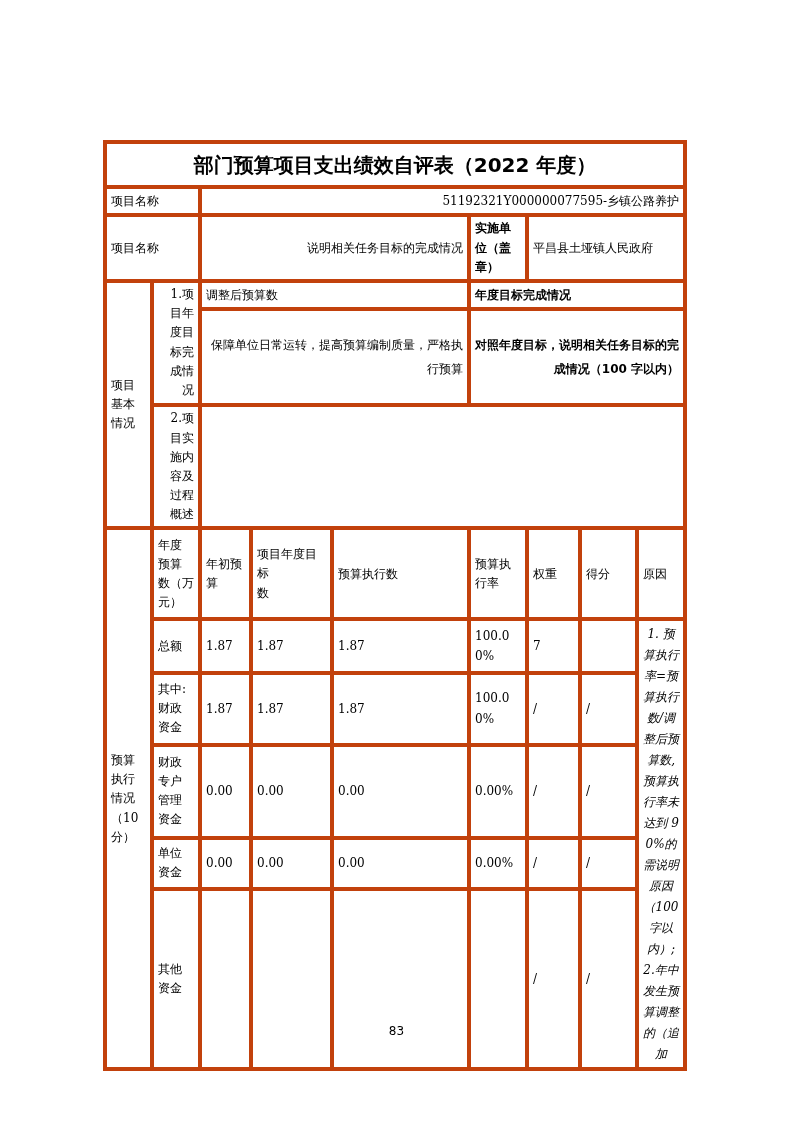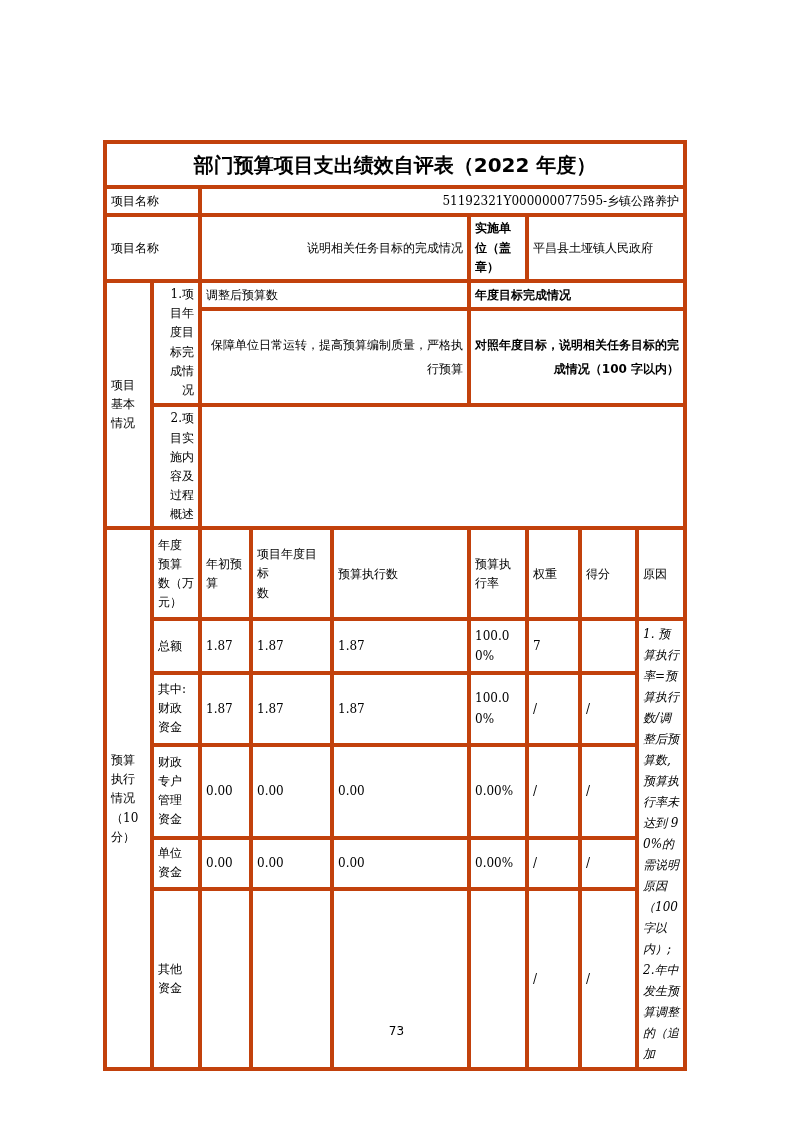--- a/index.html
+++ b/index.html
@@ -24,21 +24,21 @@
   }
   .bold { font-family:"DejaVu Sans","Liberation Sans",sans-serif; font-weight:700; }
   .c   { text-align:left; }
   .lab { text-align:left; }
   .val { text-align:right; }
   .sub { text-align:right; vertical-align:top; }
   .top { vertical-align:top; }
   .pre { white-space:pre-line; line-height:1.6; }
   .content { line-height:2; }
   .reason {
-    font-style:italic; text-align:left; vertical-align:top;
+    font-style:italic; text-align:center; vertical-align:top;
     line-height:1.75; padding-top:3px;
   }
   
   tr.h45{height:45px;} tr.h27{height:27px;} tr.h58{height:58px;}
   tr.h96{height:96px;} tr.h118{height:118px;margin-top:8px;} tr.h91{height:91px;}
   tr.h24{height:24px;} tr.h59{height:59px;} tr.h84{height:84px;}
   tr.h37{height:37px;} tr.h165{height:165px;}
   .page-number {
     position:absolute; top:1024px; left:0; width:100%;
     text-align:center; font-size:12px;
@@ -183,14 +183,14 @@
       <td class="c"></td>
       <td class="c"></td>
       <td class="c"></td>
       <td class="c"></td>
       <td class="c">/</td>
       <td class="c">/</td>
     </tr>
   </tbody>
     </table>
 
-  <div class="page-number">73</div>
+  <div class="page-number">83</div>
 </div>
 
 </body></html>

